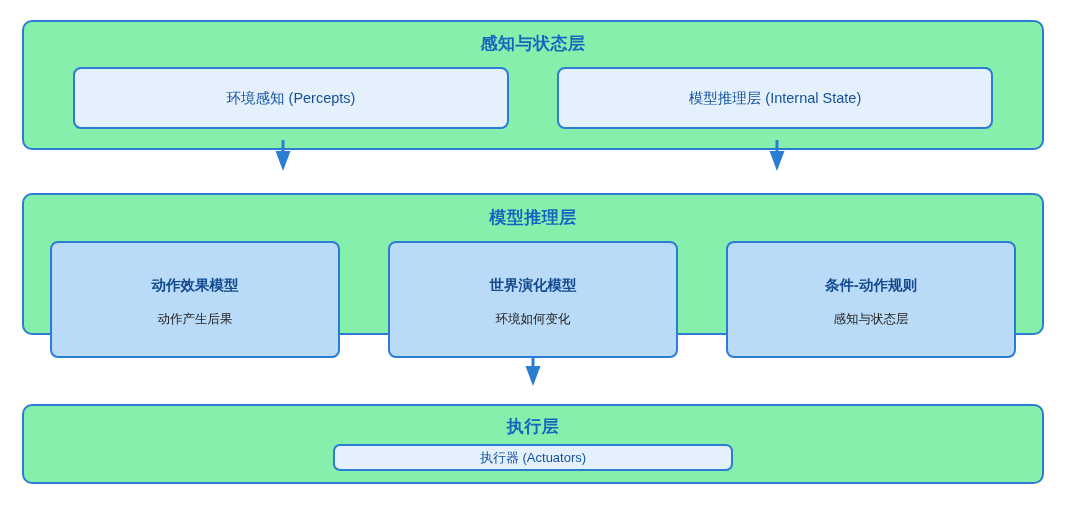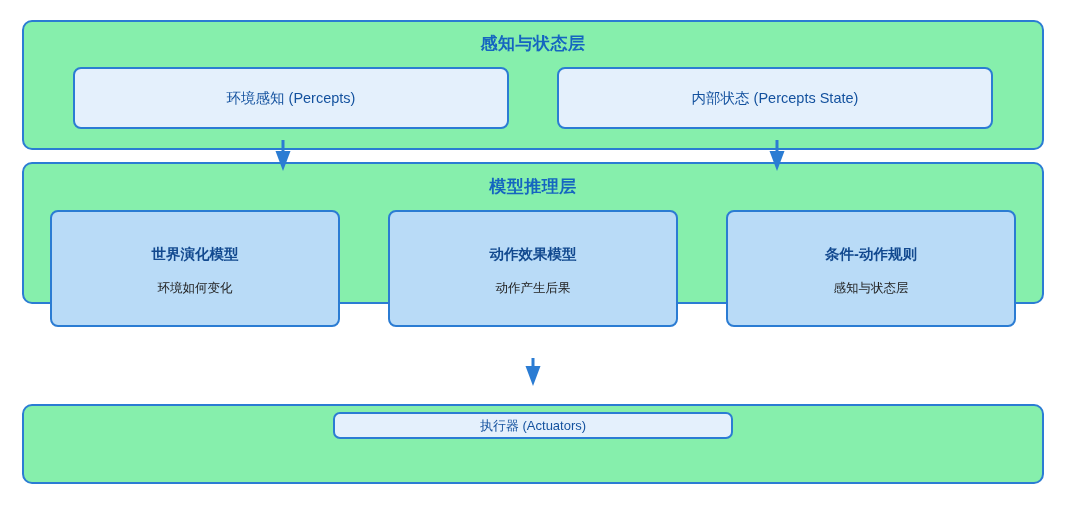--- a/index.html
+++ b/index.html
@@ -26,21 +26,21 @@
   .layer {
     position: absolute;
     left: 22px;
     width: 1022px;
     box-sizing: border-box;
     border: 2.5px solid #2b7cd3;
     border-radius: 10px;
     background: #86efac;
   }
   .layer-1 { top: 20px;  height: 130px; }
-  .layer-2 { top: 162px; height: 142px; }
+  .layer-2 { top: 193px; height: 142px; }
   .layer-3 { top: 404px; height: 80px;  }
 
   .layer-title {
     text-align: center;
     color: #1565c0;
     font-weight: bold;
     font-size: 17px;
     letter-spacing: 0.5px;
   }
   .layer-1 .layer-title { margin-top: 10px; }
@@ -120,44 +120,45 @@
 
 <div class="canvas">
 
   <div class="layer layer-1">
     <div class="layer-title">感知与状态层</div>
     <div class="row">
       <div class="node node-sense">
         <span>环境感知 (Percepts)</span>
       </div>
       <div class="node node-sense">
-        <span>内部状态 (Percepts State)</span>
+        <span>模型推理层 (Internal State)</span>
       </div>
     </div>
   </div>
 
   <div class="layer layer-2">
     <div class="layer-title">模型推理层</div>
     <div class="row">
       <div class="node node-model">
+        <span class="node-title">动作效果模型</span>
+        <span class="node-sub">动作产生后果</span>
+      </div>
+      <div class="node node-model">
         <span class="node-title">世界演化模型</span>
         <span class="node-sub">环境如何变化</span>
-      </div>
-      <div class="node node-model">
-        <span class="node-title">动作效果模型</span>
-        <span class="node-sub">动作产生后果</span>
       </div>
       <div class="node node-model">
         <span class="node-title">条件-动作规则</span>
         <span class="node-sub">感知与状态层</span>
       </div>
     </div>
   </div>
 
   <div class="layer layer-3">
+    <div class="layer-title">执行层</div>
     <div class="row row-3">
       <div class="node node-act">
         <span>执行器 (Actuators)</span>
       </div>
     </div>
   </div>
 
   <svg class="arrow arrow-a" viewBox="0 0 22 32">
     <line x1="11" y1="0" x2="11" y2="13" stroke="#2b7cd3" stroke-width="3"></line>
     <polygon points="3.5,11 18.5,11 11,31" fill="#2b7cd3"></polygon>

